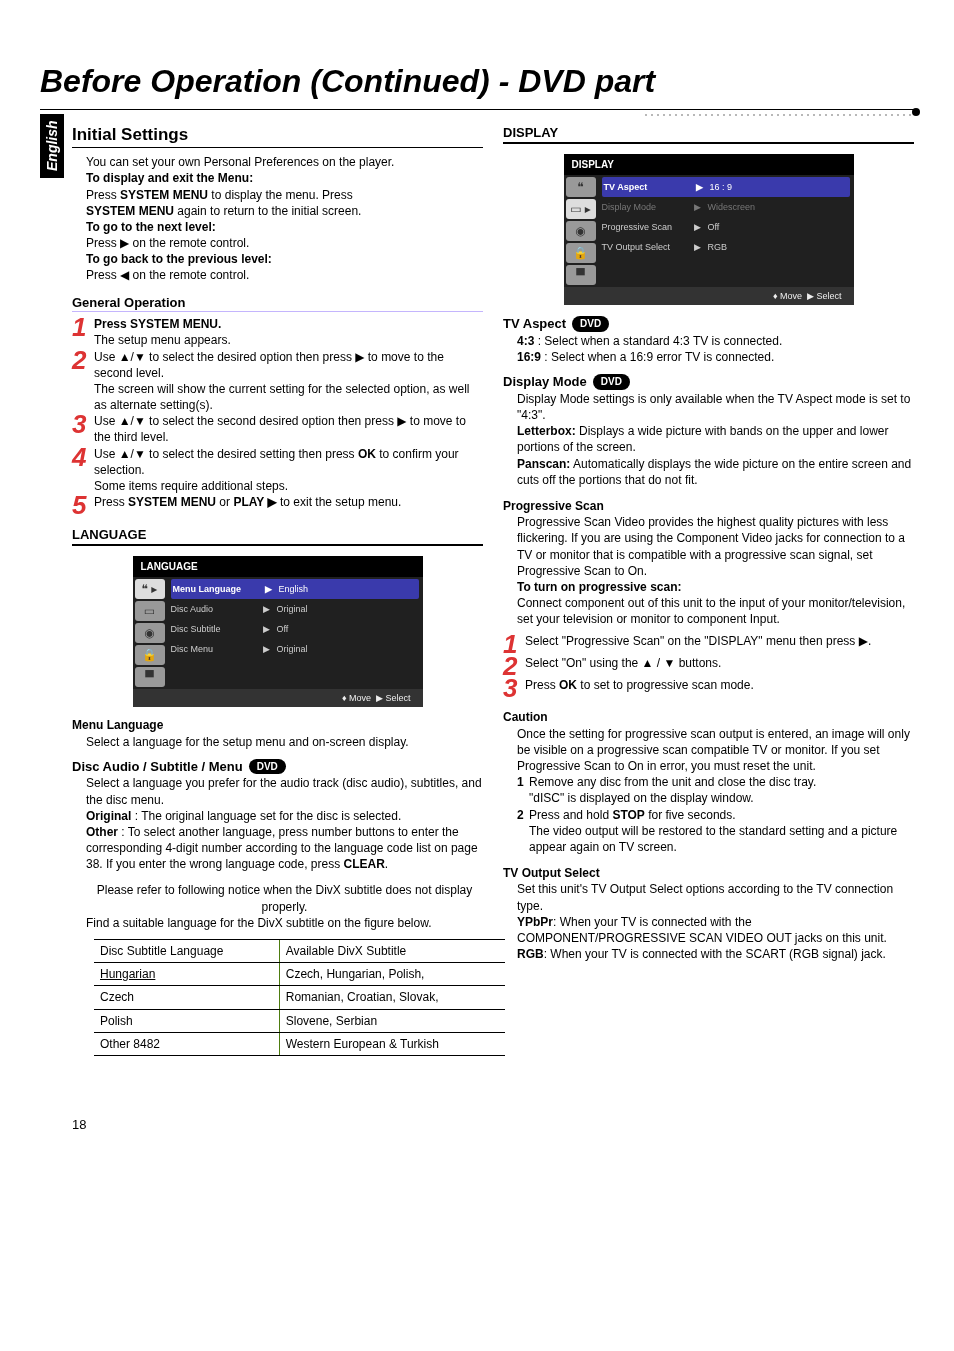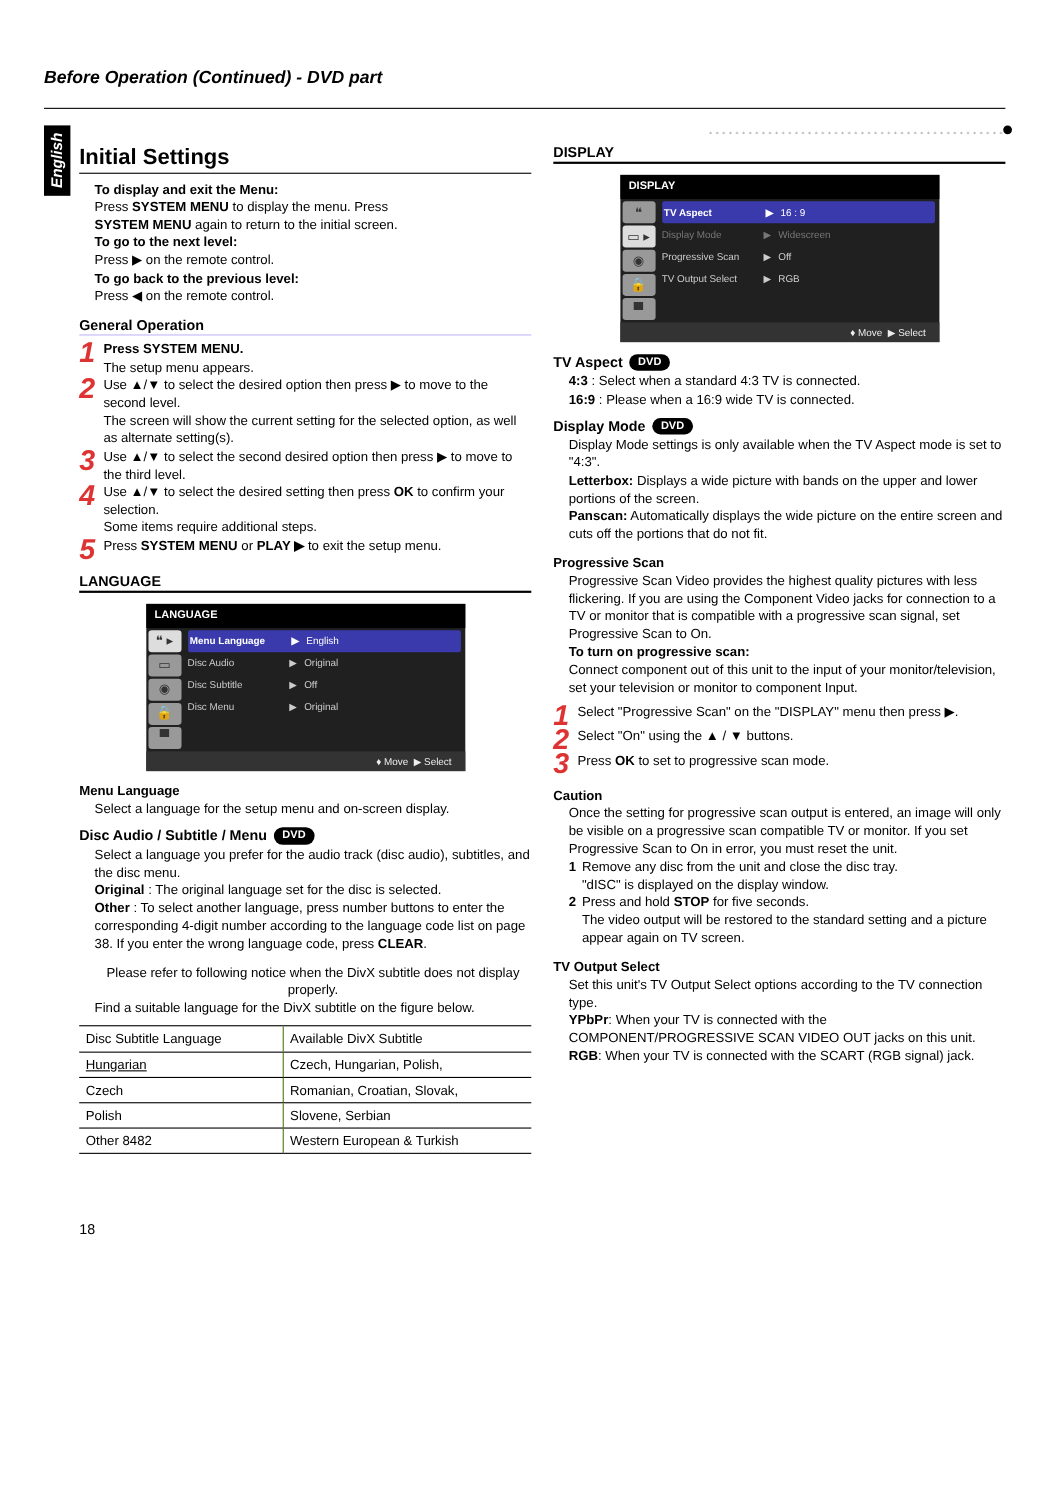--- a/index.html
+++ b/index.html
@@ -8,24 +8,24 @@
     font-family: "Gill Sans", "Trebuchet MS", sans-serif;
     color: #000;
     background: #fff;
     padding: 60px 40px 40px 40px;
     font-size: 12px;
     line-height: 1.35;
   }
   .chapter-title {
     font-style: italic;
     font-weight: bold;
-    font-size: 16px;
+    font-size: 32px;
     border-bottom: 1.5px solid #000;
-    padding-bottom: 16px;
-    margin-bottom: 21px;
+    padding-bottom: 6px;
+    margin-bottom: 4px;
     font-family: "Gill Sans", "Trebuchet MS", sans-serif;
   }
   .dotted-line {
     height: 4px;
     background-image: radial-gradient(circle, #b8b8b8 1px, transparent 1px);
     background-size: 6px 6px;
     background-repeat: repeat-x;
     position: relative;
     top: -2px;
     margin-left: 603px;
@@ -54,21 +54,21 @@
     text-orientation: mixed;
     transform: rotate(180deg);
     display:flex;align-items:center;justify-content:center;
     font-weight:bold;
     font-style: italic;
     font-size:14px;
   }
   .col { flex: 1; min-width: 0; }
   h2.section-title {
     font-weight: bold;
-    font-size: 20px;
+    font-size: 17px;
     border-bottom: 1.5px solid #000;
     margin-bottom: 6px;
     font-family: "Gill Sans", "Trebuchet MS", sans-serif;
   }
   .indent { margin-left: 14px; }
   .indent p { margin-bottom: 0px; }
   .bold { font-weight: bold; }
   h3.subhead {
     font-weight: bold;
     font-size: 13px;
@@ -135,20 +135,21 @@
     padding:1px 8px;
     font-size:10px;font-weight:bold;
     vertical-align: middle;
   }
   .body-p { margin-left:14px; }
   table.subt {
     border-collapse: collapse;
     width: 100%;
     margin-top:8px;
     font-size:12px;
+    margin-left:22px;
   }
   table.subt td { border-top:1px solid #000; border-bottom:1px solid #000; padding:3px 6px; }
   table.subt tr:first-child td { border-top:1px solid #000; }
   table.subt td:first-child { border-left:none; }
   table.subt td.rcell { border-left:1px solid #4d7c0f; }
   .caution-ol { margin-left:14px; }
   .caution-ol .n { font-weight:bold; display:inline-block; width:12px;}
   .pgnum { margin-top:60px; font-weight:normal; font-size:13px; }
 </style>
 </head>
@@ -157,20 +158,21 @@
 <div class="sidebar">English</div>
 
 <h1 class="chapter-title">Before Operation (Continued) - DVD part</h1>
 <div class="dotted-line"></div>
 
 <div class="content">
 
   <div class="col">
     <h2 class="section-title">Initial Settings</h2>
     <div class="indent">
+      <p>You can set your own Personal Preferences on the player.</p>
       <p class="bold">To display and exit the Menu:</p>
       <p><span>Press </span><span class="bold">SYSTEM MENU</span><span> to display the menu. Press</span></p>
       <p><span class="bold">SYSTEM MENU</span><span> again to return to the initial screen.</span></p>
       <p class="bold">To go to the next level:</p>
       <p>Press ▶ on the remote control.</p>
       <p class="bold">To go back to the previous level:</p>
       <p>Press ◀ on the remote control.</p>
     </div>
 
     <h3 class="subhead">General Operation</h3>
@@ -326,21 +328,21 @@
       </div>
       <div class="menu-foot">♦ <span>Move</span>&nbsp;&nbsp;▶ <span>Select</span></div>
     </div>
 
     <div class="inline-icon-label">
       <span>TV Aspect</span>
       <span class="dvd-pill">DVD</span>
     </div>
     <div class="body-p">
       <p><span class="bold">4:3</span><span> : Select when a standard 4:3 TV is connected.</span></p>
-      <p><span class="bold">16:9</span><span> : Please when a 16:9 wide TV is connected.</span></p>
+      <p><span class="bold">16:9</span><span> : Select when a 16:9 error TV is connected.</span></p>
     </div>
 
     <div class="inline-icon-label">
       <span>Display Mode</span>
       <span class="dvd-pill">DVD</span>
     </div>
     <div class="body-p">
       <p>Display Mode settings is only available when the TV Aspect mode is set to "4:3".</p>
       <p><span class="bold">Letterbox:</span><span> Displays a wide picture with bands on the upper and lower portions of the screen.</span></p>
       <p><span class="bold">Panscan:</span><span> Automatically displays the wide picture on the entire screen and cuts off the portions that do not fit.</span></p>

